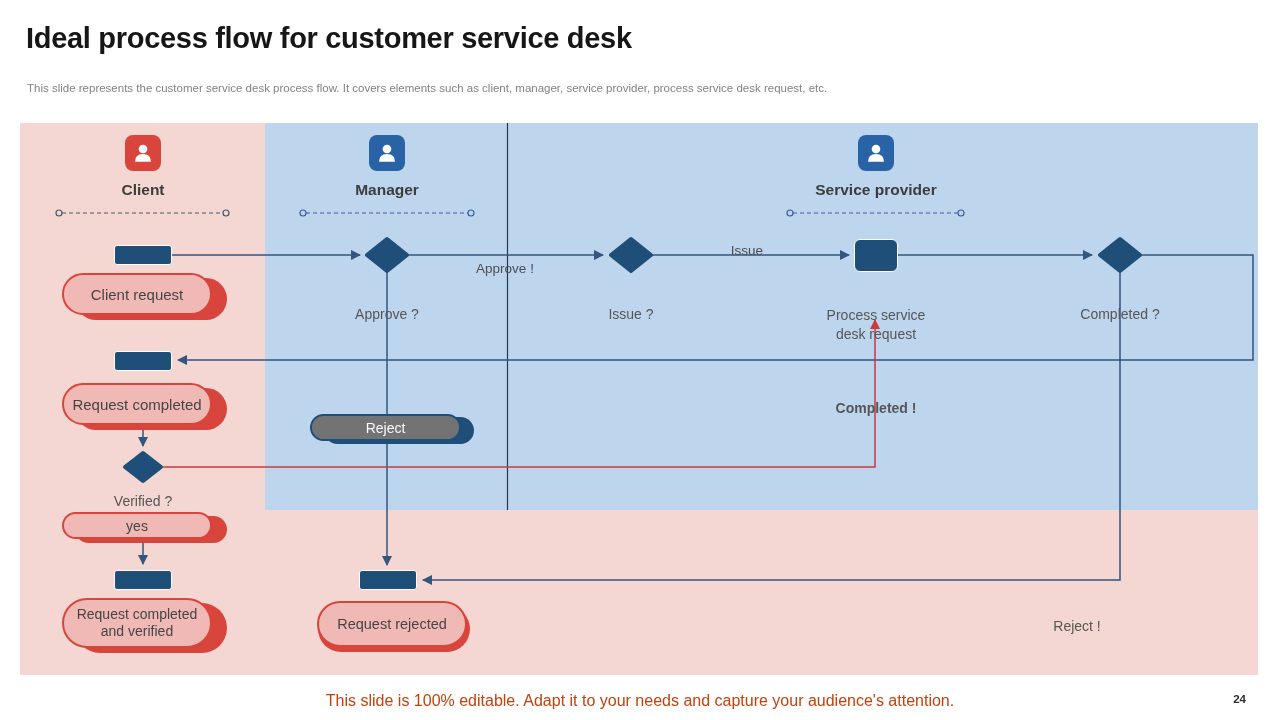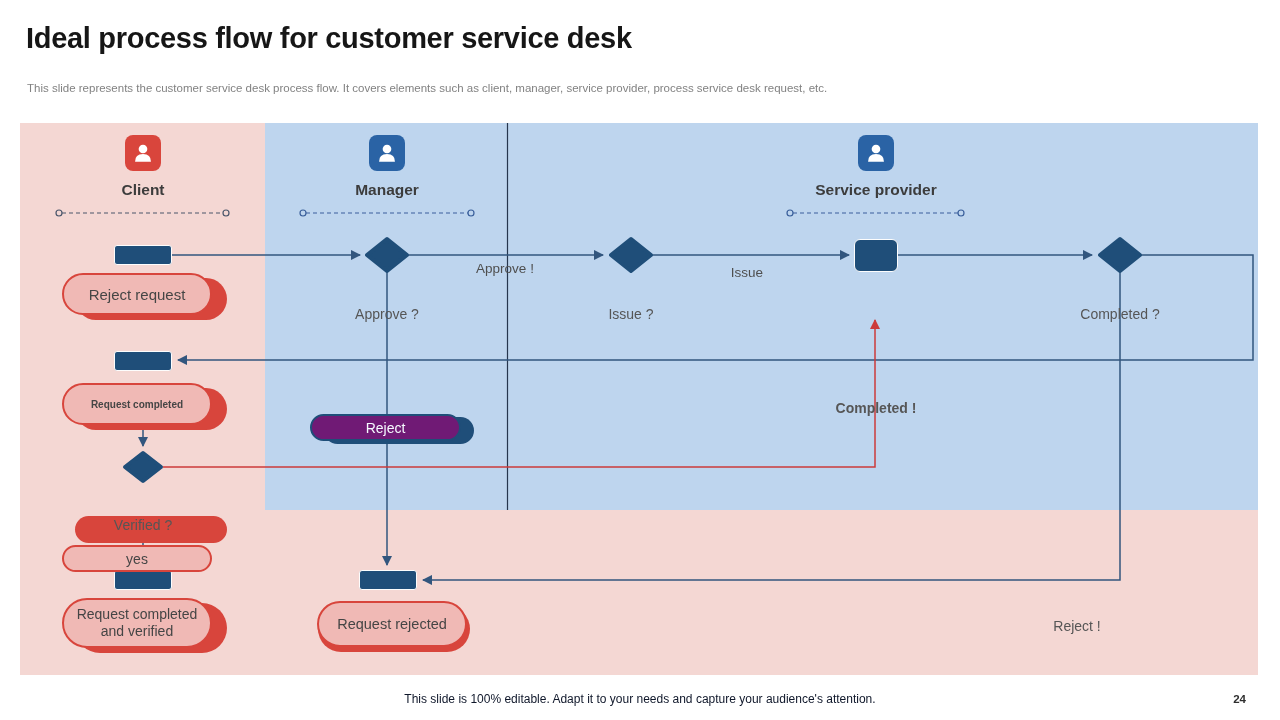--- a/index.html
+++ b/index.html
@@ -48,32 +48,32 @@
 
   .pill{position:absolute;}
   .pill .back{position:absolute;border-radius:999px;}
   .pill .front{
     position:absolute;border-radius:999px;box-sizing:border-box;
     display:flex;align-items:center;justify-content:center;text-align:center;
   }
   .pill.red .back{background:#d8453c;}
   .pill.red .front{background:#f0b9b5;border:2.5px solid #d8453c;color:#454545;}
   .pill.blue .back{background:#1f4e79;}
-  .pill.blue .front{background:#701a75;border:2px solid #1f4e79;color:#f6fbff;}
+  .pill.blue .front{background:#737373;border:2px solid #1f4e79;color:#f6fbff;}
 
   .flabel{
     position:absolute;width:160px;text-align:center;
     font-size:14px;color:#565656;margin-top:27px;
   }
   .flabel.small{font-size:13.5px;color:#4f4f4f;}
 
   
   .footer-note{
     position:absolute;left:0;top:692px;width:1280px;text-align:center;
-    font-size:12px;color:#0f172a;
+    font-size:16px;color:#c2410c;
   }
   .page-number{
     position:absolute;right:34px;top:693px;
     font-size:11.5px;font-weight:bold;color:#2e2e2e;margin-left:14px;
   }
 </style>
 </head>
 <body>
 
 <div class="slide">
@@ -159,50 +159,51 @@
     <div class="actor-label" style="left:776px;">Service provider</div>
 
     <div class="nrect" style="left:114px;top:245px;"></div>
     <div class="nrect" style="left:114px;top:351px;"></div>
     <div class="nrect" style="left:114px;top:570px;"></div>
     <div class="nrect" style="left:359px;top:570px;"></div>
     <div class="nrect big" style="left:854px;top:239px;"></div>
 
     <div class="pill red" style="left:62px;top:273px;width:165px;height:47px;">
       <div class="back" style="left:13px;top:5px;width:152px;height:42px;"></div>
-      <div class="front" style="left:0;top:0;width:150px;height:42px;font-size:15px;">Reject request</div>
+      <div class="front" style="left:0;top:0;width:150px;height:42px;font-size:15px;">Client request</div>
     </div>
     <div class="pill red" style="left:62px;top:383px;width:165px;height:47px;">
       <div class="back" style="left:13px;top:5px;width:152px;height:42px;"></div>
-      <div class="front" style="left:0;top:0;width:150px;height:42px;font-size:10px;font-weight:bold;">Request completed</div>
+      <div class="front" style="left:0;top:0;width:150px;height:42px;font-size:15px;">Request completed</div>
     </div>
     <div class="pill red" style="left:62px;top:512px;width:165px;height:31px;">
       <div class="back" style="left:13px;top:4px;width:152px;height:27px;"></div>
-      <div class="front" style="left:0;top:0;width:150px;height:27px;font-size:14px;margin-top:33px;">yes</div>
+      <div class="front" style="left:0;top:0;width:150px;height:27px;font-size:14px;">yes</div>
     </div>
     <div class="pill red" style="left:62px;top:598px;width:165px;height:55px;">
       <div class="back" style="left:13px;top:5px;width:152px;height:50px;"></div>
       <div class="front" style="left:0;top:0;width:150px;height:50px;font-size:14px;line-height:1.25;padding:0 12px;">Request completed and verified</div>
     </div>
     <div class="pill red" style="left:305px;top:601px;width:165px;height:51px;">
       <div class="back" style="left:13px;top:5px;width:152px;height:46px;"></div>
       <div class="front" style="left:12px;top:0;width:150px;height:46px;font-size:14.5px;">Request rejected</div>
     </div>
 
     <div class="pill blue" style="left:310px;top:414px;width:164px;height:30px;">
       <div class="back" style="left:14px;top:3px;width:150px;height:27px;"></div>
       <div class="front" style="left:0;top:0;width:151px;height:27px;font-size:14px;">Reject</div>
     </div>
 
     <div class="flabel" style="left:307px;top:279px;">Approve ?</div>
     <div class="flabel small" style="left:425px;top:234px;">Approve !</div>
     <div class="flabel" style="left:551px;top:279px;">Issue ?</div>
-    <div class="flabel small" style="left:667px;top:238px;">Issue</div>
+    <div class="flabel small" style="left:667px;top:216px;">Issue</div>
+    <div class="flabel" style="left:811px;top:279px;width:130px;line-height:1.35;">Process service desk request</div>
     <div class="flabel" style="left:1040px;top:279px;">Completed ?</div>
     <div class="flabel" style="left:796px;top:373px;font-weight:bold;">Completed !</div>
-    <div class="flabel" style="left:63px;top:490px;">Verified ?</div>
+    <div class="flabel" style="left:63px;top:466px;">Verified ?</div>
     <div class="flabel" style="left:997px;top:591px;">Reject !</div>
   </div>
 
   <div class="footer-note">This slide is 100% editable. Adapt it to your needs and capture your audience's attention.</div>
   <div class="page-number">24</div>
 
 </div>
 
 </body></html>

